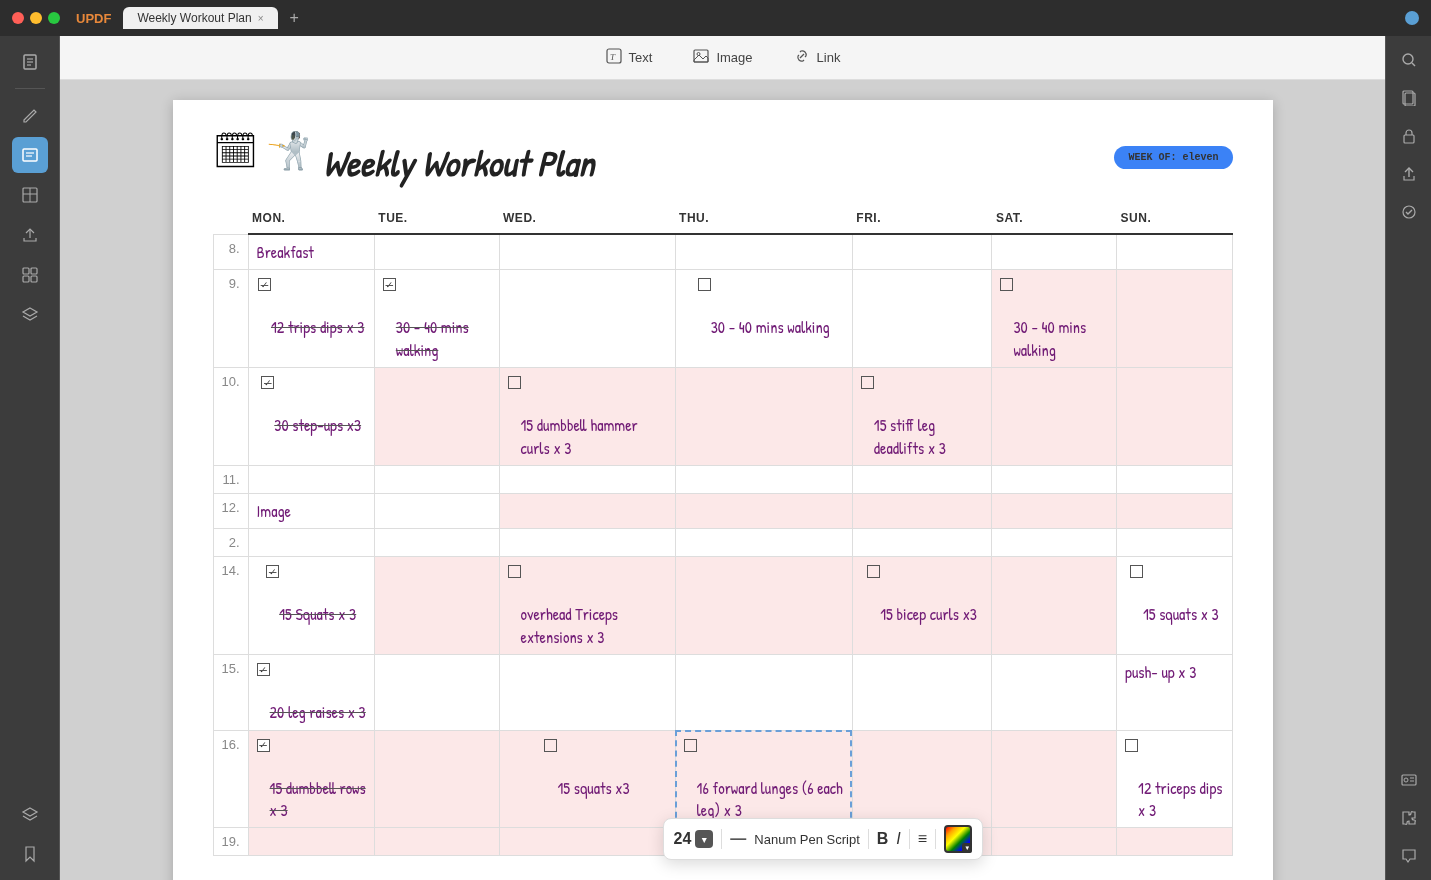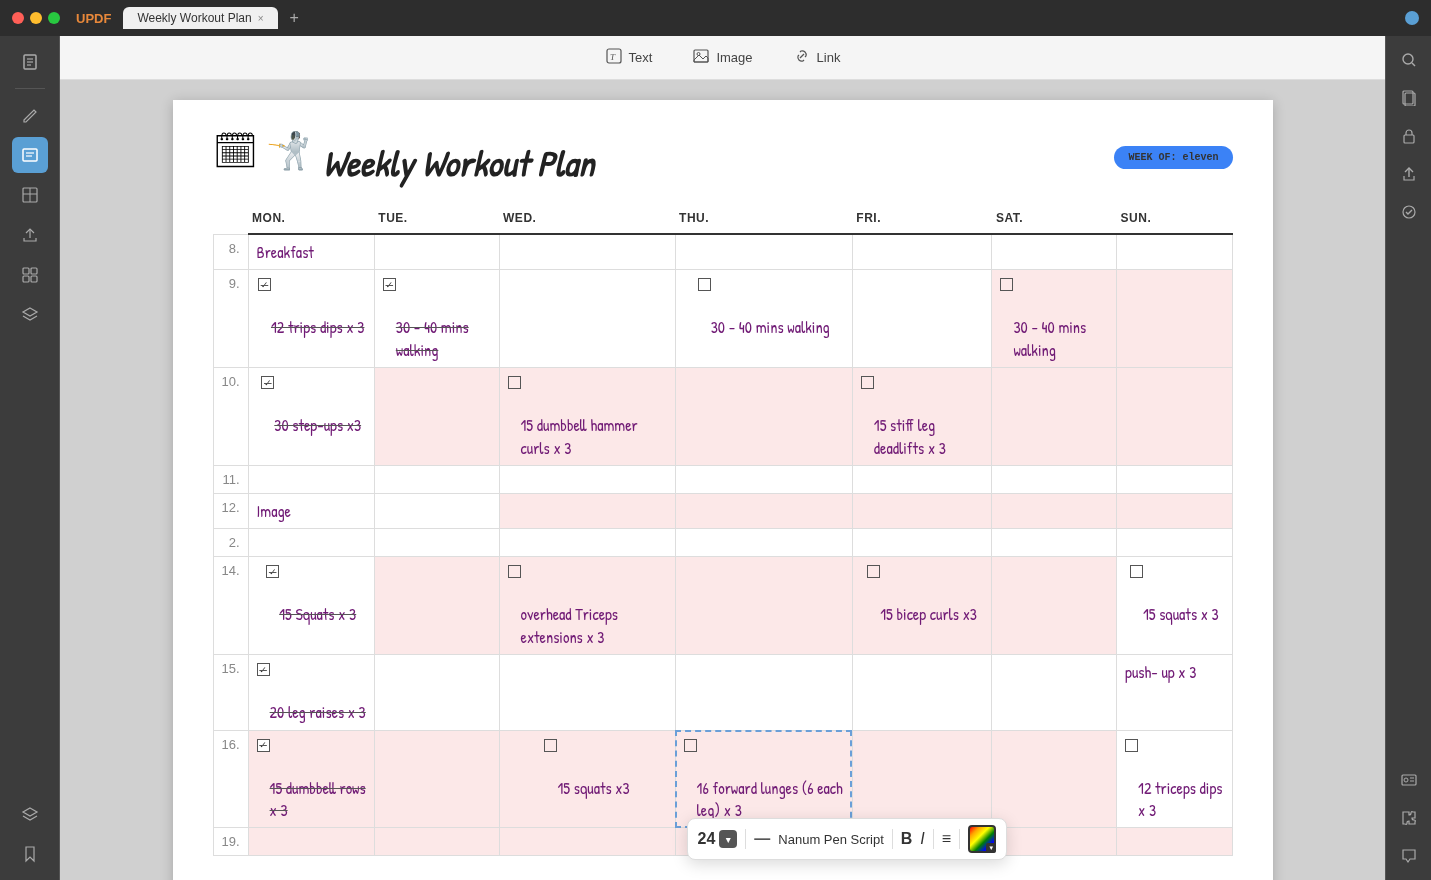--- a/index.html
+++ b/index.html
@@ -291,21 +291,21 @@
     .checkbox.checked::after {
       content: '✓';
       color: #333;
       font-size: 9px;
     }
 
     
     .text-toolbar {
       position: absolute;
       bottom: 60px;
-      left: 514px;
+      left: 490px;
       background: white;
       border: 1px solid #ddd;
       border-radius: 8px;
       box-shadow: 0 4px 16px rgba(0,0,0,0.15);
       display: flex;
       align-items: center;
       padding: 6px 10px;
       gap: 8px;
       z-index: 100;
     }

